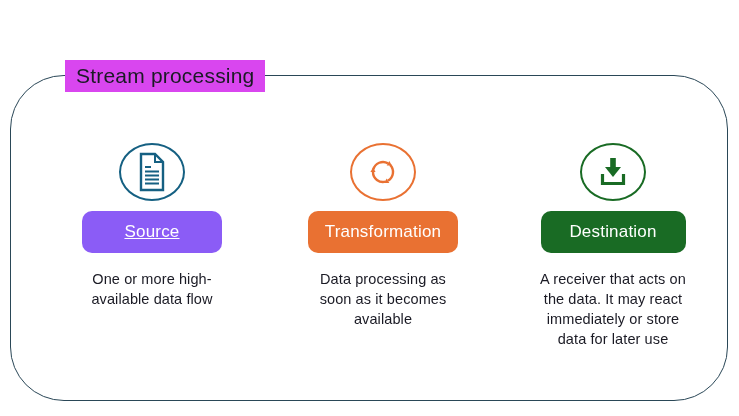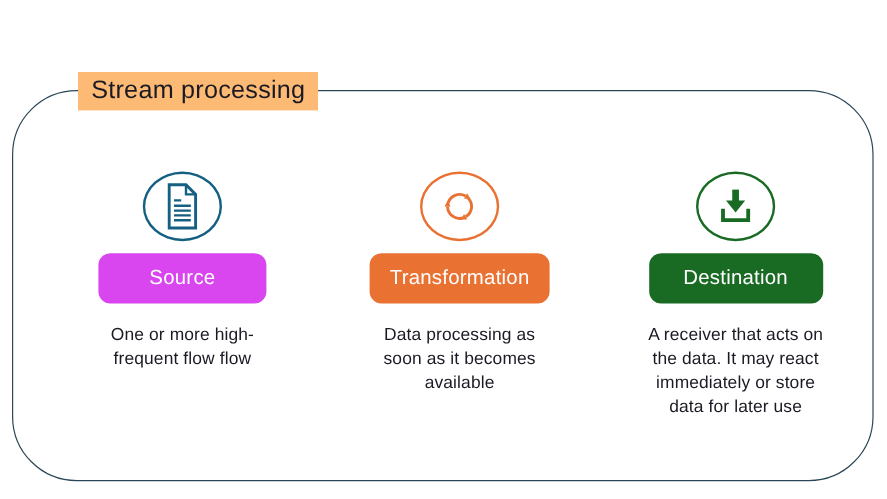--- a/index.html
+++ b/index.html
@@ -14,21 +14,21 @@
     position:absolute;
     left:10px;top:75px;
     width:718px;height:326px;
     border:1.5px solid #2A4757;
     border-radius:54px;
     box-sizing:border-box;
   }
   .frame-title{
     position:absolute;
     left:54px;top:-16px;
-    background:#fdba74;
+    background:#d946ef;
     padding:0 11px;
     font-size:21px;
     line-height:32px;
     letter-spacing:0.2px;
     white-space:nowrap;
   }
   .col{
     position:absolute;
     top:143px;
     width:200px;
@@ -77,23 +77,23 @@
 
   <div class="col col-1">
     <div class="badge" style="border-color: rgb(21, 96, 130); color: rgb(21, 96, 130);">
       <svg width="34" height="40" viewBox="0 0 34 40">
         <path d="M6,2 H20 L28,10 V38 H6 Z" fill="none" stroke="currentColor" stroke-width="2.4"></path>
         <path d="M20,2 V10 H28" fill="none" stroke="currentColor" stroke-width="2"></path>
         <path d="M10,15 H16" stroke="currentColor" stroke-width="2"></path>
         <path d="M10,19.5 H24 M10,23.5 H24 M10,27.5 H24 M10,31.5 H24" stroke="currentColor" stroke-width="2"></path>
       </svg>
     </div>
-    <div class="node-btn" style="background-color: #d946ef;">Source</div>
+    <div class="node-btn" style="background-color: #8b5cf6; text-decoration: underline;">Source</div>
     <div class="desc" style="color: rgb(26, 26, 36);">One or more high-
-frequent flow flow</div>
+available data flow</div>
   </div>
 
   <div class="col col-3">
     <div class="badge" style="border-color: rgb(25, 107, 36); color: rgb(25, 107, 36);">
       <svg width="38" height="36" viewBox="0 0 38 36">
         <rect x="16.2" y="4" width="5.6" height="10" fill="currentColor"></rect>
         <polygon points="11,13 27,13 19,23" fill="currentColor"></polygon>
         <path d="M8.5,20 V29.5 H29.5 V20" fill="none" stroke="currentColor" stroke-width="3.2"></path>
       </svg>
     </div>

